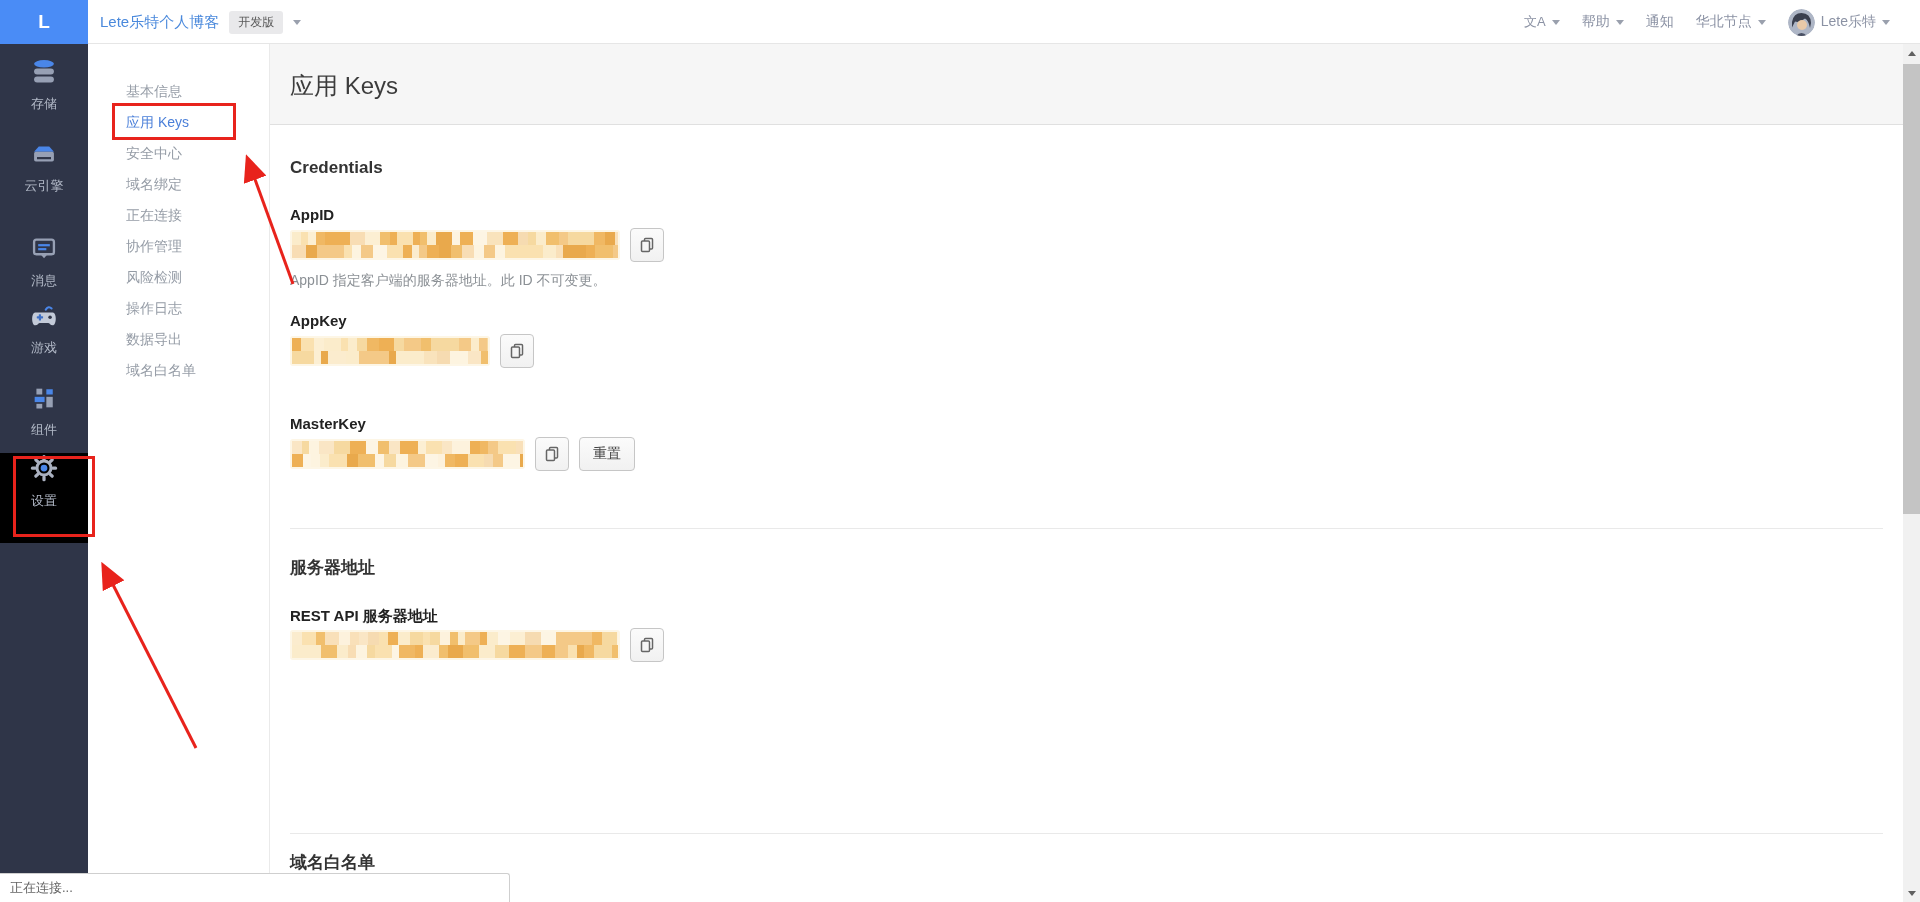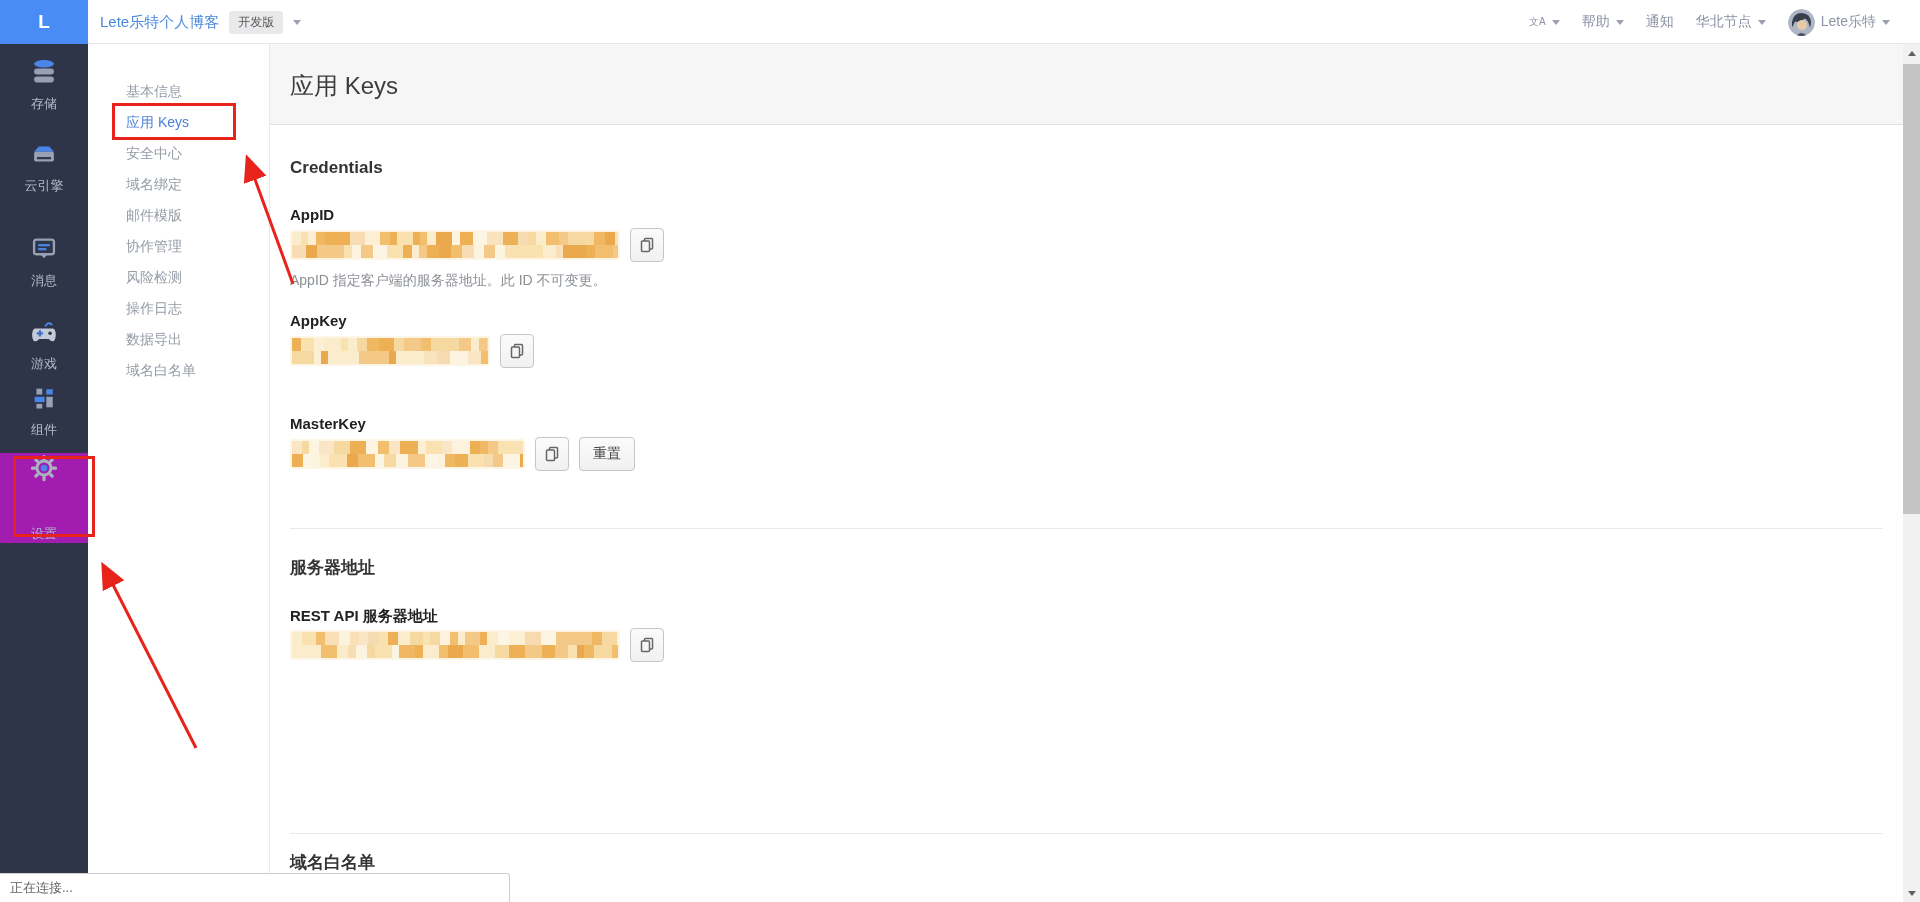--- a/index.html
+++ b/index.html
@@ -15,27 +15,27 @@
   #logo { position:absolute; left:0; top:0; width:88px; height:44px; background:var(--brand-blue);
     color:#fff; font-size:19px; font-weight:bold; text-align:center; line-height:44px; cursor:pointer; }
   #app-switch { position:absolute; left:100px; top:0; height:44px; display:flex; align-items:center; gap:10px; cursor:pointer; }
   .app-name { color:var(--link-blue); font-size:15px; }
   .badge { background:#e9e9eb; color:#595959; font-size:12px; padding:3px 9px; border-radius:3px; }
   .caret { display:inline-block; width:0; height:0; border-left:4px solid transparent;
     border-right:4px solid transparent; border-top:5px solid #9aa0ad; }
   #header-right { position:absolute; right:30px; top:0; height:44px; display:flex; align-items:center; gap:22px;
     color:#8b92a4; font-size:14px; }
   .hnav { display:flex; align-items:center; gap:6px; cursor:pointer; }
-  .lang-glyph { font-size:10px; }
+  .lang-glyph { font-size:13px; }
   .avatar { width:27px; height:27px; border-radius:50%; overflow:hidden; display:block; }
   
   #rail { position:absolute; left:0; top:44px; width:88px; height:858px; background:var(--rail-bg); z-index:5; }
   .rail-item { position:absolute; left:0; width:88px; display:flex; flex-direction:column;
     align-items:center; gap:6px; color:#b2b9c7; font-size:13px; cursor:pointer; }
-  .rail-item.active-cell { background:#a21caf; justify-content:space-between; }
+  .rail-item.active-cell { background:#000000; justify-content:flex-start; }
   
   #menu { position:absolute; left:88px; top:44px; width:182px; height:858px; background:#fff;
     border-right:1px solid #eaeaea; padding-top:32px; z-index:5; }
   .menu-item { height:31px; line-height:31px; padding-left:38px; font-size:14px; color:#959ca6; cursor:pointer; white-space:nowrap; }
   .menu-item.active { color:var(--accent); }
   
   #main { position:absolute; left:270px; top:44px; width:1633px; height:858px; background:#fff; z-index:1; }
   #title-band { position:absolute; left:0; top:0; width:1633px; height:81px; background:#f6f6f6;
     border-bottom:1px solid #e0e0e0; }
   #page-title { position:absolute; left:20px; top:26px; font-size:24px; color:#3c3c3c; }
@@ -138,21 +138,21 @@
       <span>
         <svg width="28" height="28" viewBox="0 0 24 24">
           <rect x="3.5" y="4" width="17" height="12.5" rx="2" fill="none" stroke="#97a0b4" stroke-width="2"></rect>
           <path d="M9 16.5 l3 3.5 3-3.5 z" fill="#97a0b4"></path>
           <rect x="7" y="7.8" width="10" height="1.9" fill="#4a86e8"></rect>
           <rect x="7" y="11.2" width="7" height="1.9" fill="#4a86e8"></rect>
         </svg>
       </span>
       <span>消息</span>
     </div>
-    <div class="rail-item" style="top:274px">
+    <div class="rail-item" style="top:258px">
       <span>
         <svg width="28" height="28" viewBox="0 0 24 24">
           <path d="M13.5 6.5 q2.5-3.5 5-1" stroke="#4a86e8" stroke-width="1.8" fill="none" stroke-linecap="round"></path>
           <path d="M4.5 9 C1 9 1 20 4.5 20 c2.2 0 2.5-2 4-2 h7 c1.5 0 1.8 2 4 2 c3.5 0 3.5-11 0-11 z" fill="#c3cad8"></path>
           <rect x="5.8" y="12.2" width="5.4" height="1.9" rx="0.5" fill="#3f6fc4"></rect>
           <rect x="7.55" y="10.45" width="1.9" height="5.4" rx="0.5" fill="#3f6fc4"></rect>
           <circle cx="17.2" cy="13" r="1.5" fill="#2f3548"></circle>
         </svg>
       </span>
       <span>游戏</span>
@@ -188,21 +188,21 @@
       </span>
       <span>设置</span>
     </div>
   </div>
 
   <div id="menu">
     <div class="menu-item">基本信息</div>
     <div class="menu-item active">应用 Keys</div>
     <div class="menu-item">安全中心</div>
     <div class="menu-item">域名绑定</div>
-    <div class="menu-item">邮件模版</div>
+    <div class="menu-item">正在连接</div>
     <div class="menu-item">协作管理</div>
     <div class="menu-item">风险检测</div>
     <div class="menu-item">操作日志</div>
     <div class="menu-item">数据导出</div>
     <div class="menu-item">域名白名单</div>
   </div>
 
   <div id="main">
     <div id="title-band">
       <div id="page-title">应用 Keys</div>

